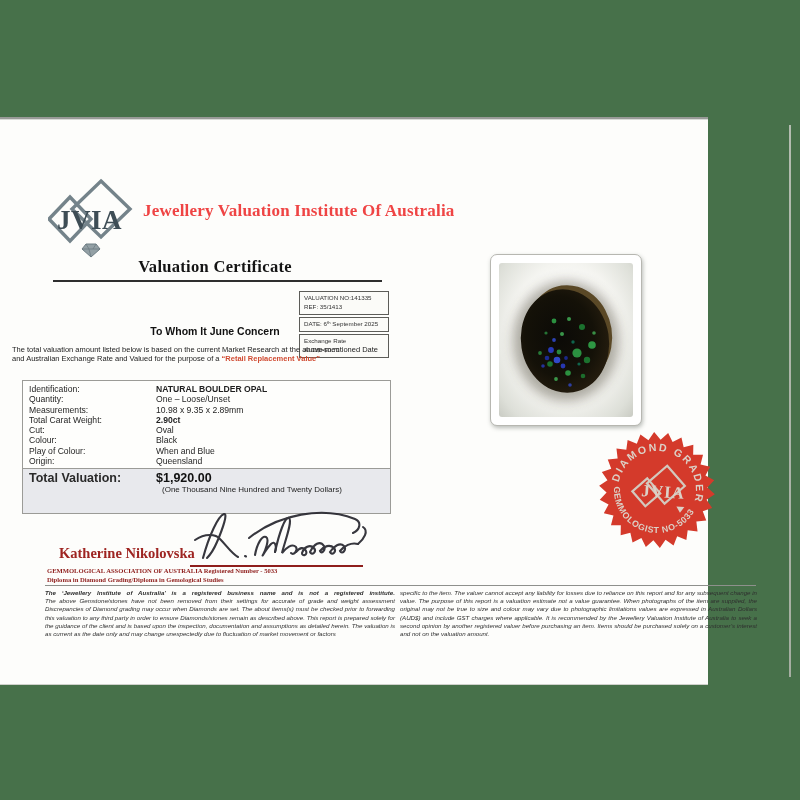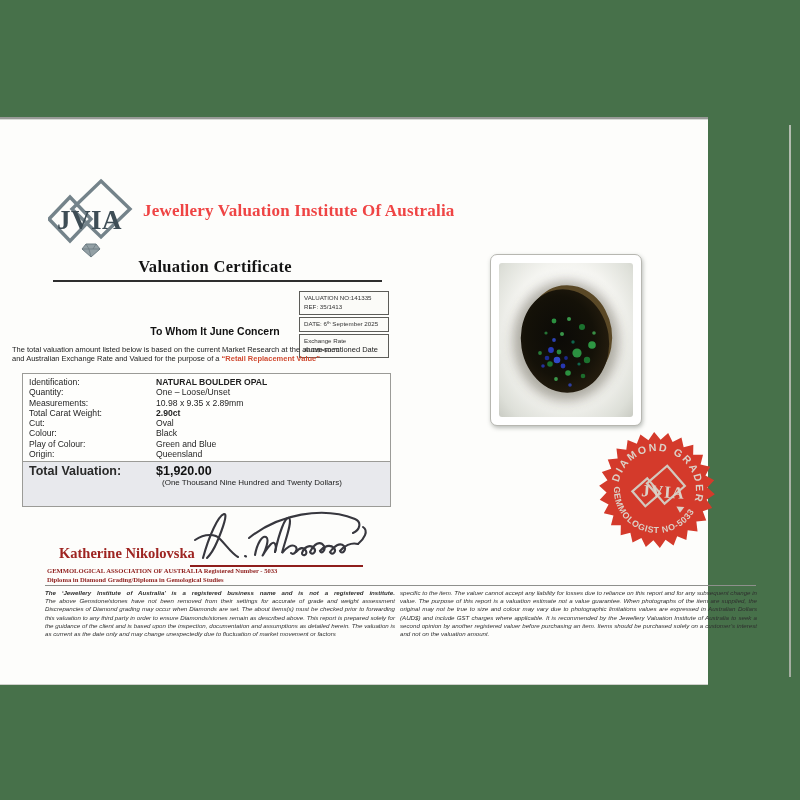--- a/index.html
+++ b/index.html
@@ -26,21 +26,21 @@
   .info-col{position:absolute;left:299px;top:172px;width:90px;}
   .ibox{border:1px solid #5c5c58;background:#fbfbf8;padding:2px 3px 2px 4px;
         margin-bottom:2px;font-size:6.2px;line-height:1.45;color:#333;}
   
   .salutation{position:absolute;left:95px;top:206px;width:240px;text-align:center;
         font-weight:bold;font-size:10.5px;color:#111;}
   .intro{position:absolute;left:12px;top:226px;width:392px;
         font-size:7.5px;line-height:9.4px;color:#222;}
   .intro .hl{color:#d04a31;font-weight:bold;}
   
-  .dtable{position:absolute;left:22px;top:254px;width:367px;
+  .dtable{position:absolute;left:22px;top:261px;width:367px;
         border:1px solid #9b9b97;background:#fefefc;}
   .t-row{display:flex;padding-left:6px;font-size:8.6px;line-height:10.3px;color:#1f1f1f;}
   .t-row:first-child{padding-top:3px;}
   .t-label{width:127px;flex:none;}
   .v-bold{font-weight:bold;}
   .t-total{border-top:1px solid #9b9b97;background:#e8e9ed;
         padding:2px 0 19px 6px;margin-top:2px;}
   .tt-line{display:flex;align-items:baseline;}
   .tt-label{width:127px;flex:none;font-size:12.5px;font-weight:bold;color:#2a2a2a;}
   .tt-value{font-size:12.5px;font-weight:bold;color:#111;}
@@ -134,21 +134,21 @@
       <div class="t-row">
           <span class="t-label">Cut:</span>
           <span>Oval</span>
         </div>
       <div class="t-row">
           <span class="t-label">Colour:</span>
           <span>Black</span>
         </div>
       <div class="t-row">
           <span class="t-label">Play of Colour:</span>
-          <span>Green and Blue</span>
+          <span>When and Blue</span>
         </div>
       <div class="t-row">
           <span class="t-label">Origin:</span>
           <span>Queensland</span>
         </div>
       <div class="t-total">
         <div class="tt-line">
           <span class="tt-label">Total Valuation:</span>
           <span class="tt-value">$1,920.00</span>
         </div>

